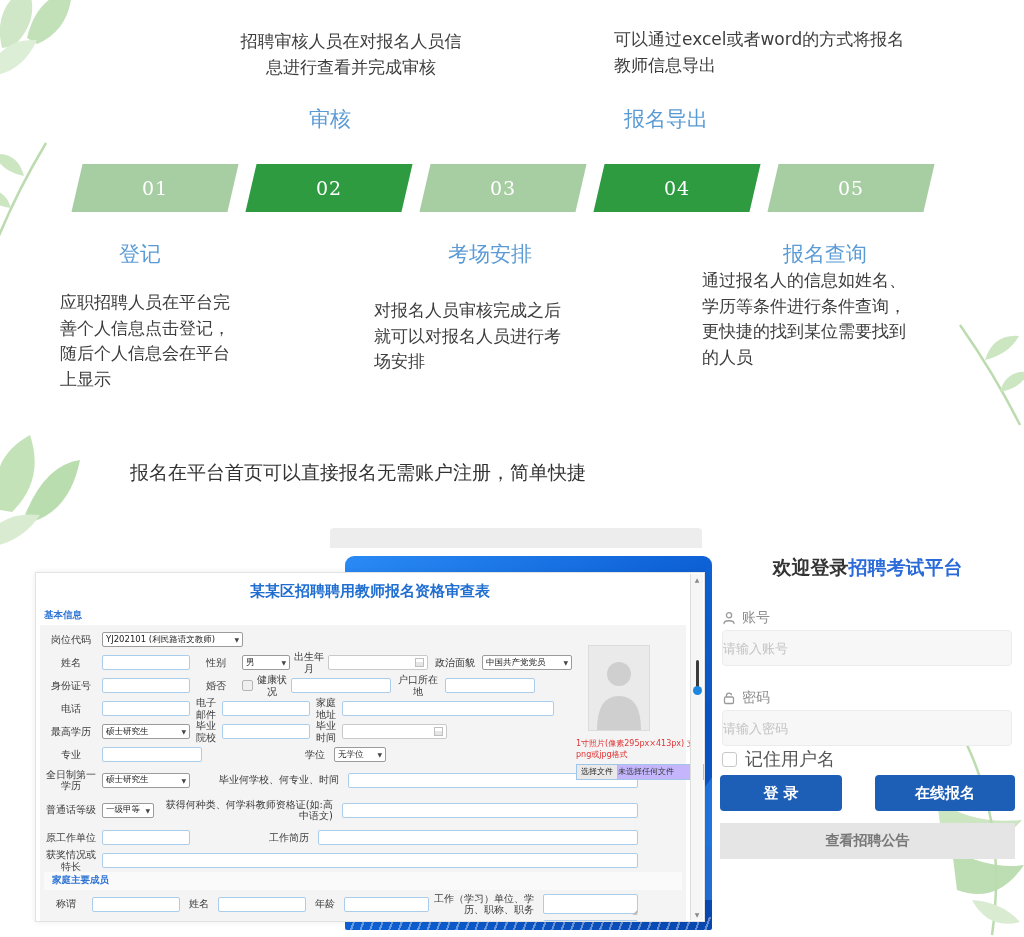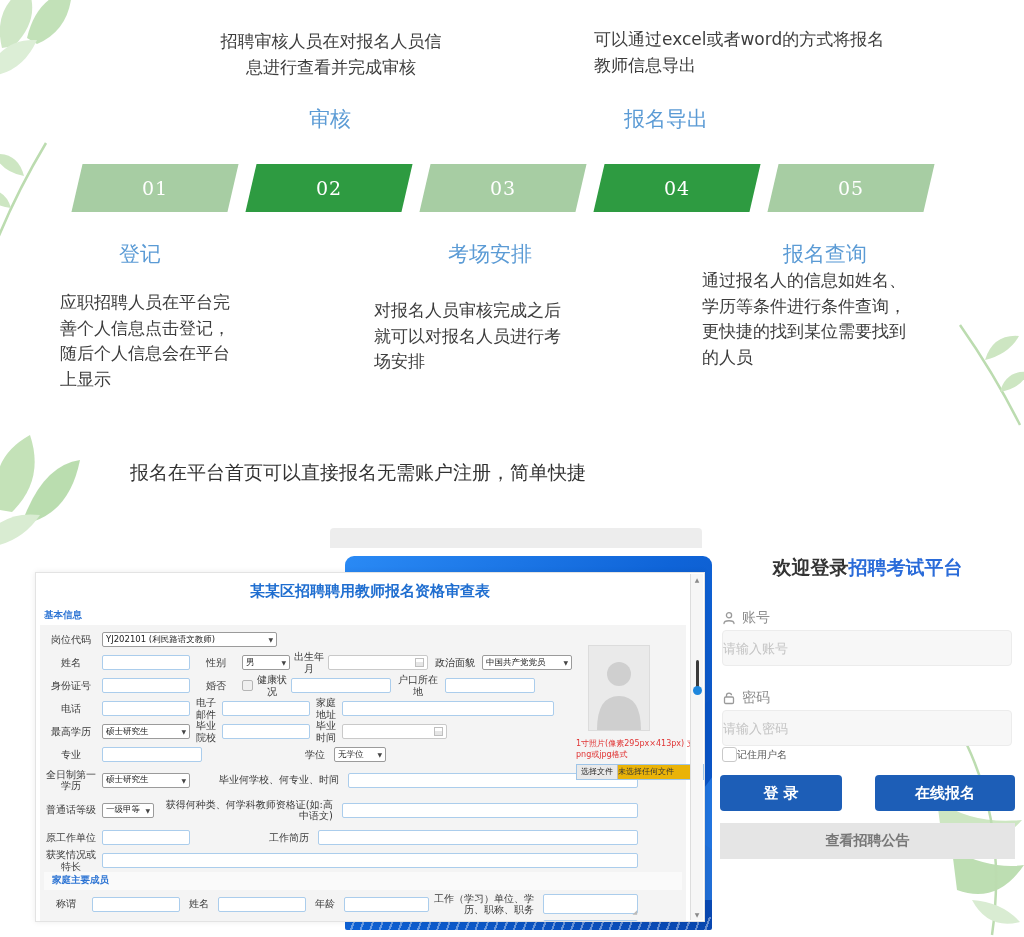--- a/index.html
+++ b/index.html
@@ -1,20 +1,20 @@
 <!DOCTYPE html>
 <html><head>
 <meta charset="utf-8">
 <style>
   * { margin:0; padding:0; box-sizing:border-box; }
   html,body { width:1024px; height:937px; }
   body { position:relative; overflow:hidden; background:#ffffff;
          font-family:"DejaVu Sans", sans-serif; color:#3f3f3f; }
 
-  .abs { position:absolute; }
+  .abs { position:absolute;margin-left:20px; }
 
   
   .leaf { position:absolute; pointer-events:none; }
 
   
   .top-desc { position:absolute; font-size:17px; line-height:1.55; color:#3d3d3d; }
   .top-desc.c { text-align:center; }
   .step-label { position:absolute; width:156px; text-align:center;
                 font-size:21px; color:#5b9bd5; }
   .step { position:absolute; top:164px; width:156px; height:48px;
@@ -59,40 +59,40 @@
   .w30{width:30px} .w24{width:24px}
   .lr120{flex:0 0 120px} .lr150{flex:0 0 150px} .lr180{flex:0 0 180px} .lrflex{flex:1}
   .fbox { height:15px; background:#fff; border:1px solid #abcdec; border-radius:2px;
           flex:0 0 auto; }
   .iw85{width:85px} .iw88{width:88px} .iw90{width:90px}
   .iw100{width:100px} .iw212{width:212px} .iflex{flex:1 1 auto}
   .fsel { border-color:#9b9b9b; display:flex; align-items:center;
           justify-content:space-between; padding:0 3px; font-size:8.5px; color:#222;
           white-space:nowrap; overflow:hidden; }
   .fsel .arr { font-size:6px; color:#444; margin-left:3px; }
-  .sw48{width:48px} .sw52{width:52px} .sw88{width:88px} .sw90{width:90px} .sw175{width:175px}
+  .sw48{width:48px} .sw52{width:52px} .sw88{width:88px} .sw90{width:90px} .sw175{width:141px}
   .fdate { border-color:#c9c9c9; position:relative; }
   .dw100{width:100px} .dw105{width:105px}
   .fdate .cal { position:absolute; right:3px; top:2px; width:9px; height:9px;
                 border:1px solid #bfbfbf; background:linear-gradient(#fff 3px,#e6e6e6 3px); }
   .fcheck { width:11px; height:11px; border:1px solid #b5b5b5; background:#efefef;
             border-radius:2px; flex:0 0 auto; }
   .fta { width:95px; height:20px; background:#fff; border:1px solid #abcdec;
          border-radius:2px; position:relative; flex:0 0 auto; }
   .fta::after { content:"◢"; position:absolute; right:0; bottom:-2px;
                 font-size:6px; color:#bbb; } .spacer90{width:90px}
 
   
   .photo-col { position:absolute; left:536px; top:20px; width:130px; }
   .photo-box { width:62px; height:86px; margin-left:12px; background:#eaeaea;
                border:1px solid #dcdcdc; display:flex; align-items:flex-end;
                justify-content:center; overflow:hidden; }
   .photo-note { margin-top:8px; font-size:8px; line-height:1.35; color:#e03434; }
   .file-ctrl { margin-top:3px; width:128px; height:16px; border:1px solid #9fc5e8;
-               background:#eab308; display:flex; align-items:center; font-size:8px; }
+               background:#c4b5fd; display:flex; align-items:center; font-size:8px; }
   .file-btn { background:#e9e9e9; border-right:1px solid #bdbdbd; height:100%;
               display:flex; align-items:center; padding:0 4px; color:#222; }
   .file-stat { padding-left:0; color:#333; white-space:nowrap; }
 
   
   .fscroll { position:absolute; right:1px; top:1px; bottom:1px; width:13px;
              background:#f6f6f6; border-left:1px solid #ddd; }
   .fscroll .up, .fscroll .down { position:absolute; left:0; width:100%; text-align:center;
              font-size:6px; color:#8a8a8a; }
   .fscroll .up{top:2px} .fscroll .down{bottom:2px}
@@ -106,21 +106,21 @@
   .login-title { text-align:center; font-size:19px; font-weight:bold; margin-top:10px; }
   .login-title .pre { color:#333; }
   .login-title .brand { color:#2a6bd9; }
   .lfield-label { position:absolute; left:2px; display:flex; align-items:center; gap:6px;
                   font-size:14px; color:#8f8f8f; }
   .linput { position:absolute; left:2px; width:290px; height:36px; background:#f7f7f7;
             border:1px solid #ececec; border-radius:4px; padding:0 0; font-size:13px;
             color:#333; font-family:"DejaVu Sans", sans-serif; }
   .linput::placeholder { color:#c4c4c4; }
   .remember { position:absolute; left:2px; top:202px; display:flex; align-items:center;
-              font-size:10px; color:#555; }
+              gap:8px; font-size:18px; color:#555; }
   .remember .box { width:15px; height:15px; border:1px solid #c9c9c9; border-radius:3px;
                    background:#fff; }
   .lbtn { position:absolute; top:230px; height:36px; background:#1d5eb7; color:#fff;
           font-size:15px; font-weight:bold; border:none; border-radius:4px;
           display:flex; align-items:center; justify-content:center; cursor:pointer;
           font-family:"DejaVu Sans", sans-serif; }
   .btn-login { left:0; width:122px; }
   .btn-reg { left:155px; width:140px; }
   .notice { position:absolute; left:0; top:278px; width:295px; height:36px;
             background:#e5e5e5; color:#777; font-size:14px; display:flex;

